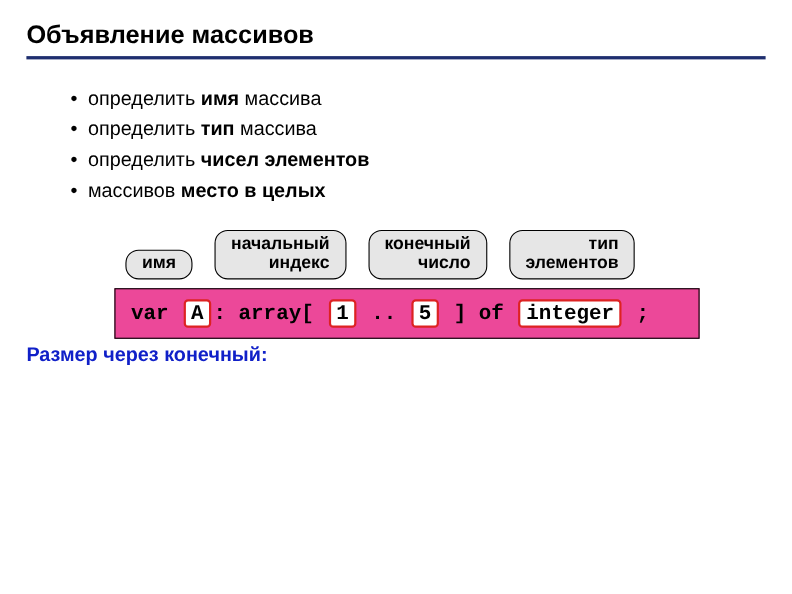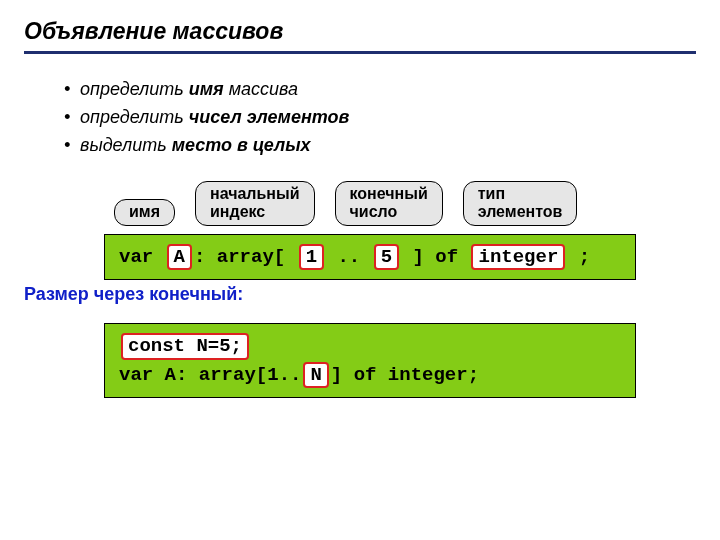--- a/index.html
+++ b/index.html
@@ -8,32 +8,30 @@
     width: 720px; height: 540px;
     background: #fff;
     font-family: Arial, Helvetica, sans-serif;
     color: #000;
   }
   .page {
     padding: 18px 24px 0 24px;
   }
   .title {
     font-size: 23px;
-    font-style: italic;
     font-weight: bold;
     color: #000;
     padding-bottom: 6px;
     border-bottom: 3px solid #1f2f6f;
     margin-bottom: 22px;
   }
   .bullets {
     margin: 0 0 16px 40px;
     padding: 0;
     list-style: none;
-    font-style: italic;
   }
   .bullets li {
     font-size: 18px;
     line-height: 1.55;
     position: relative;
     padding-left: 16px;
   }
   .bullets li::before {
     content: "•";
     position: absolute;
@@ -55,27 +53,27 @@
     margin-bottom: 8px;
     height: 50px;
   }
   .cap {
     background: #e6e6e6;
     border: 1.5px solid #000;
     border-radius: 12px;
     padding: 3px 14px;
     font-size: 16px;
     font-weight: bold;
-    text-align: left;
+    text-align: right;
     line-height: 1.15;
     white-space: pre-line;
   }
   .cap.small { align-self: flex-end; }
   .codebox {
-    background: #84cc16;
+    background: #ec4899;
     border: 1.5px solid #000;
     padding: 8px 14px;
     margin: 0 60px 0 80px;
     font-family: "Courier New", monospace;
     font-size: 19px;
     font-weight: bold;
     line-height: 1.5;
   }
   .hl {
     display: inline-block;
@@ -93,42 +91,41 @@
 
 <div class="page">
 
   <div class="title">Объявление массивов</div>
 
   <ul class="bullets">
     <li>
       <span>определить </span><span class="b">имя</span><span> массива</span>
     </li>
     <li>
+      <span>определить </span><span class="b">тип</span><span> массива</span>
+    </li>
+    <li>
       <span>определить </span><span class="b">чисел элементов</span><span></span>
     </li>
     <li>
-      <span>выделить </span><span class="b">место в целых</span><span></span>
+      <span>массивов </span><span class="b">место в целых</span><span></span>
     </li>
   </ul>
 
 
   <div class="labels-row">
     <div class="cap small">имя</div>
     <div class="cap">начальный
 индекс</div>
     <div class="cap">конечный
 число</div>
     <div class="cap">тип
 элементов</div>
   </div>
 
   <div class="codebox">
     <span>var </span><span class="hl">A</span><span>: array[ </span><span class="hl">1</span><span> .. </span><span class="hl">5</span><span> ] of </span><span class="hl">integer</span><span> ;</span>
   </div>
 
   <div class="subhead" style="margin-top:4px;">Размер через конечный:</div>
 
-  <div class="codebox" style="margin-top:18px;">
-    <span class="hl">const N=5;</span><br>
-    <span>var A: array[1..</span><span class="hl">N</span><span>] of integer;</span>
-  </div>
 
 </div>
 
 </body></html>

